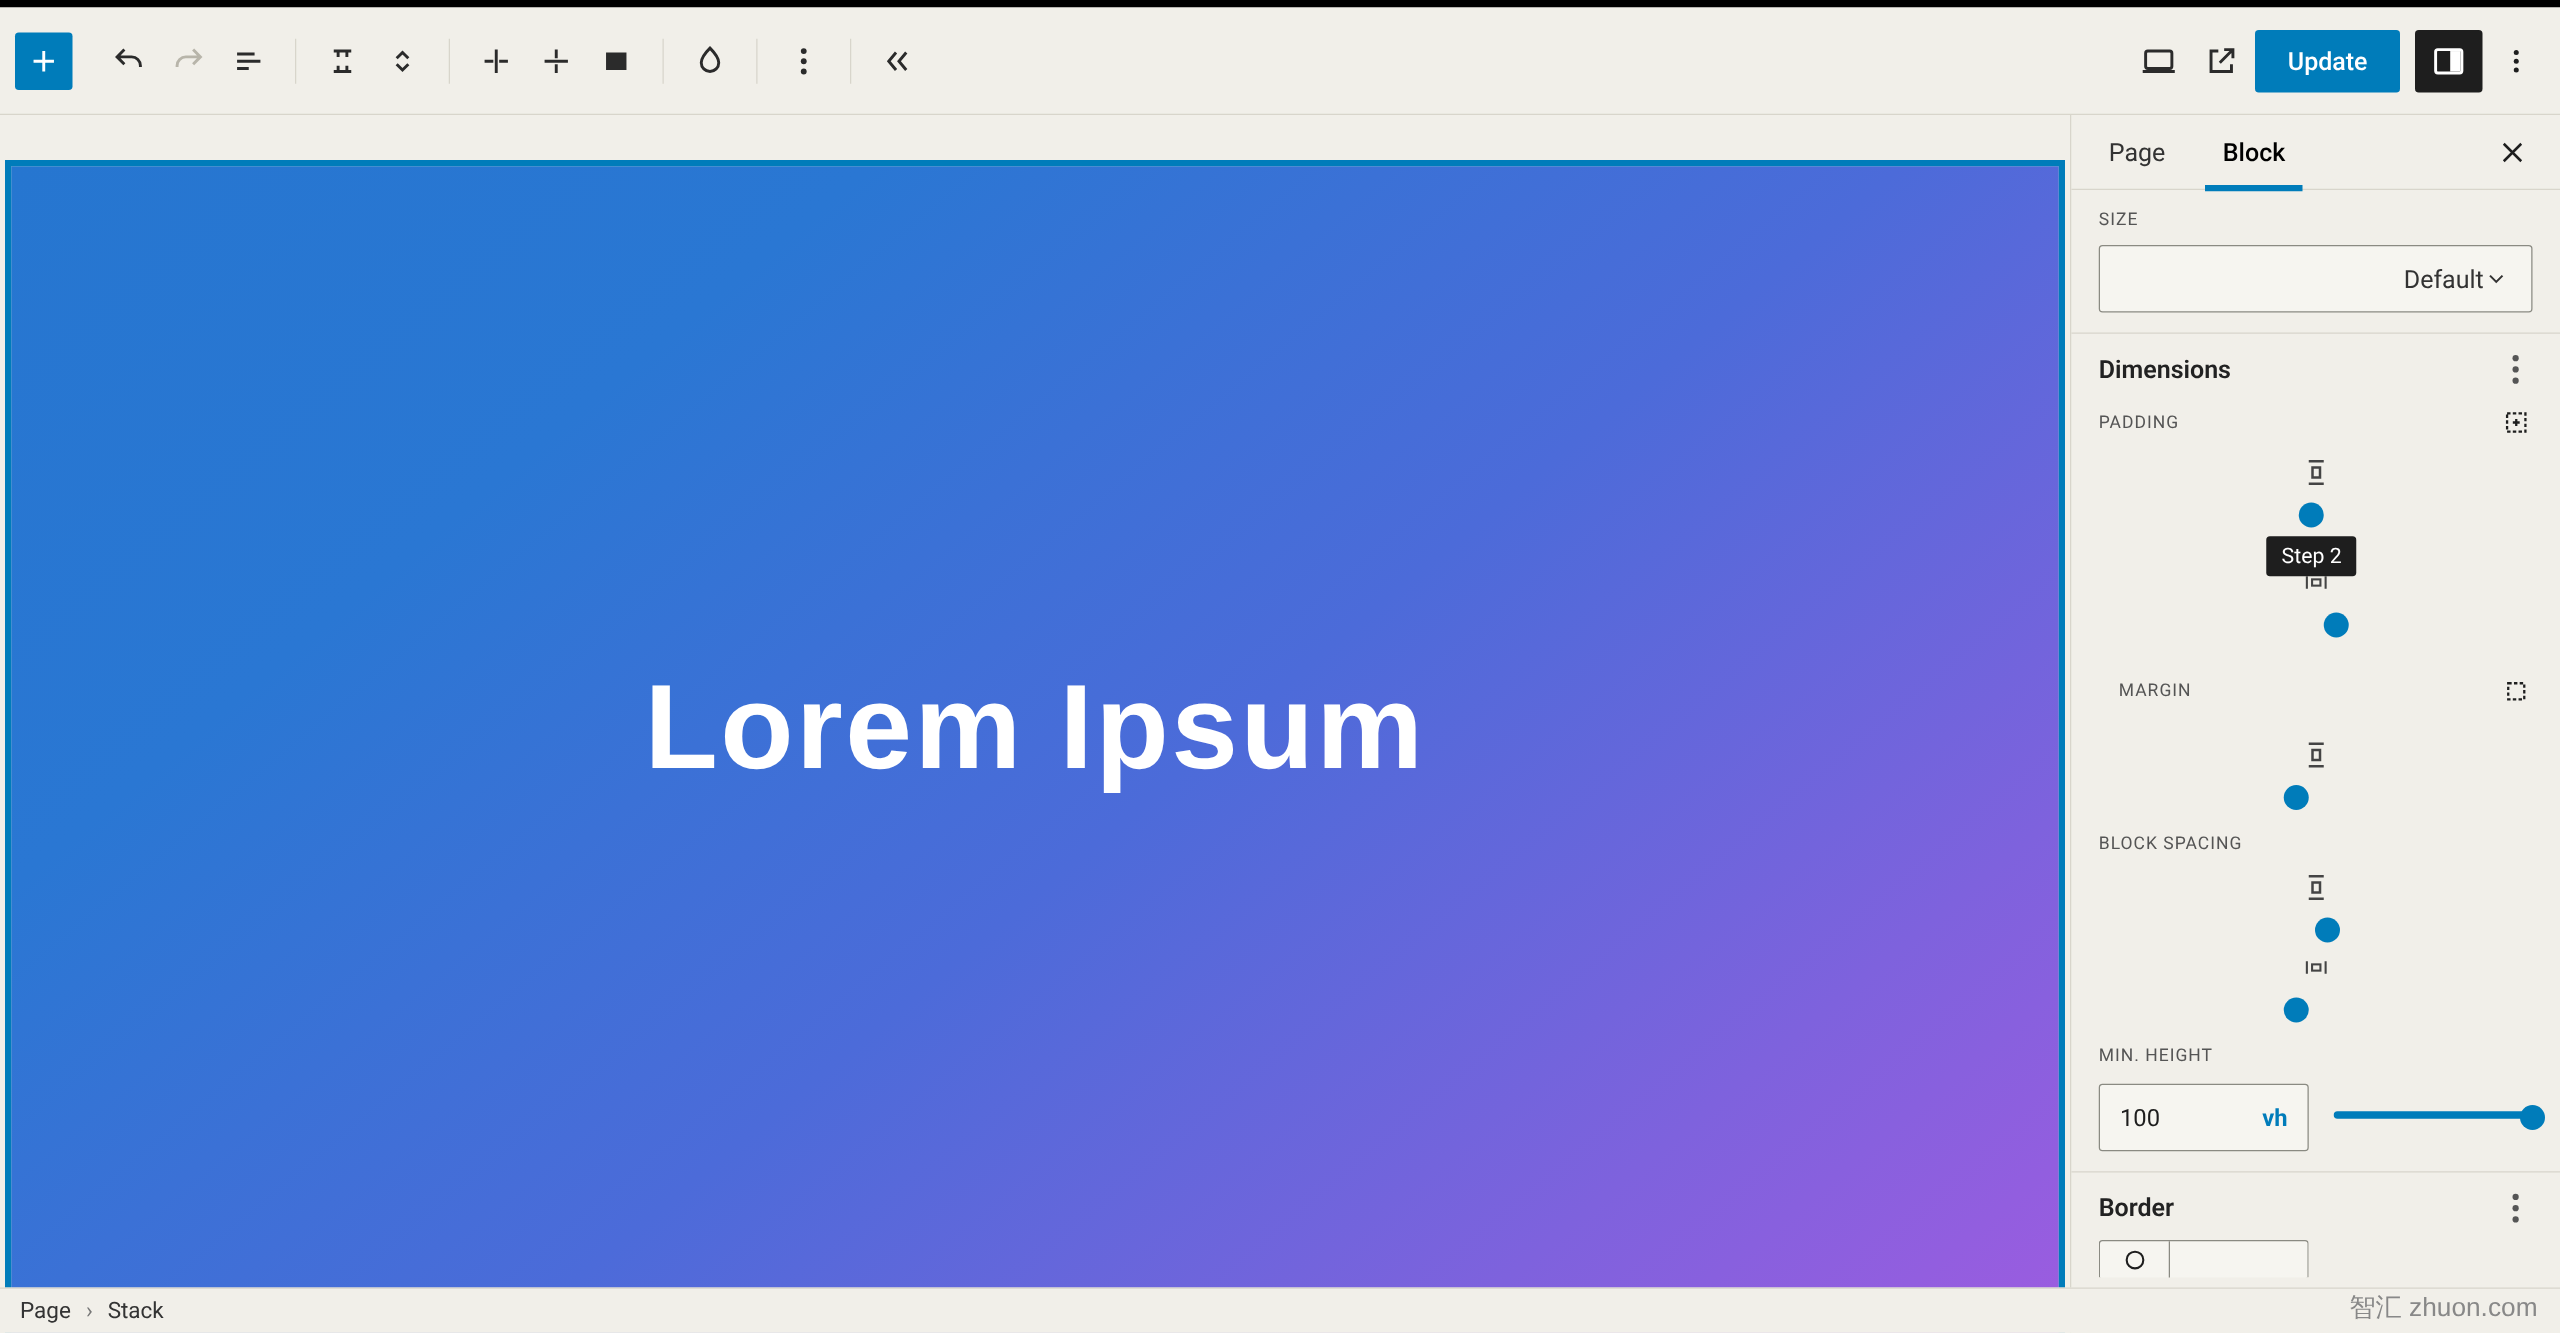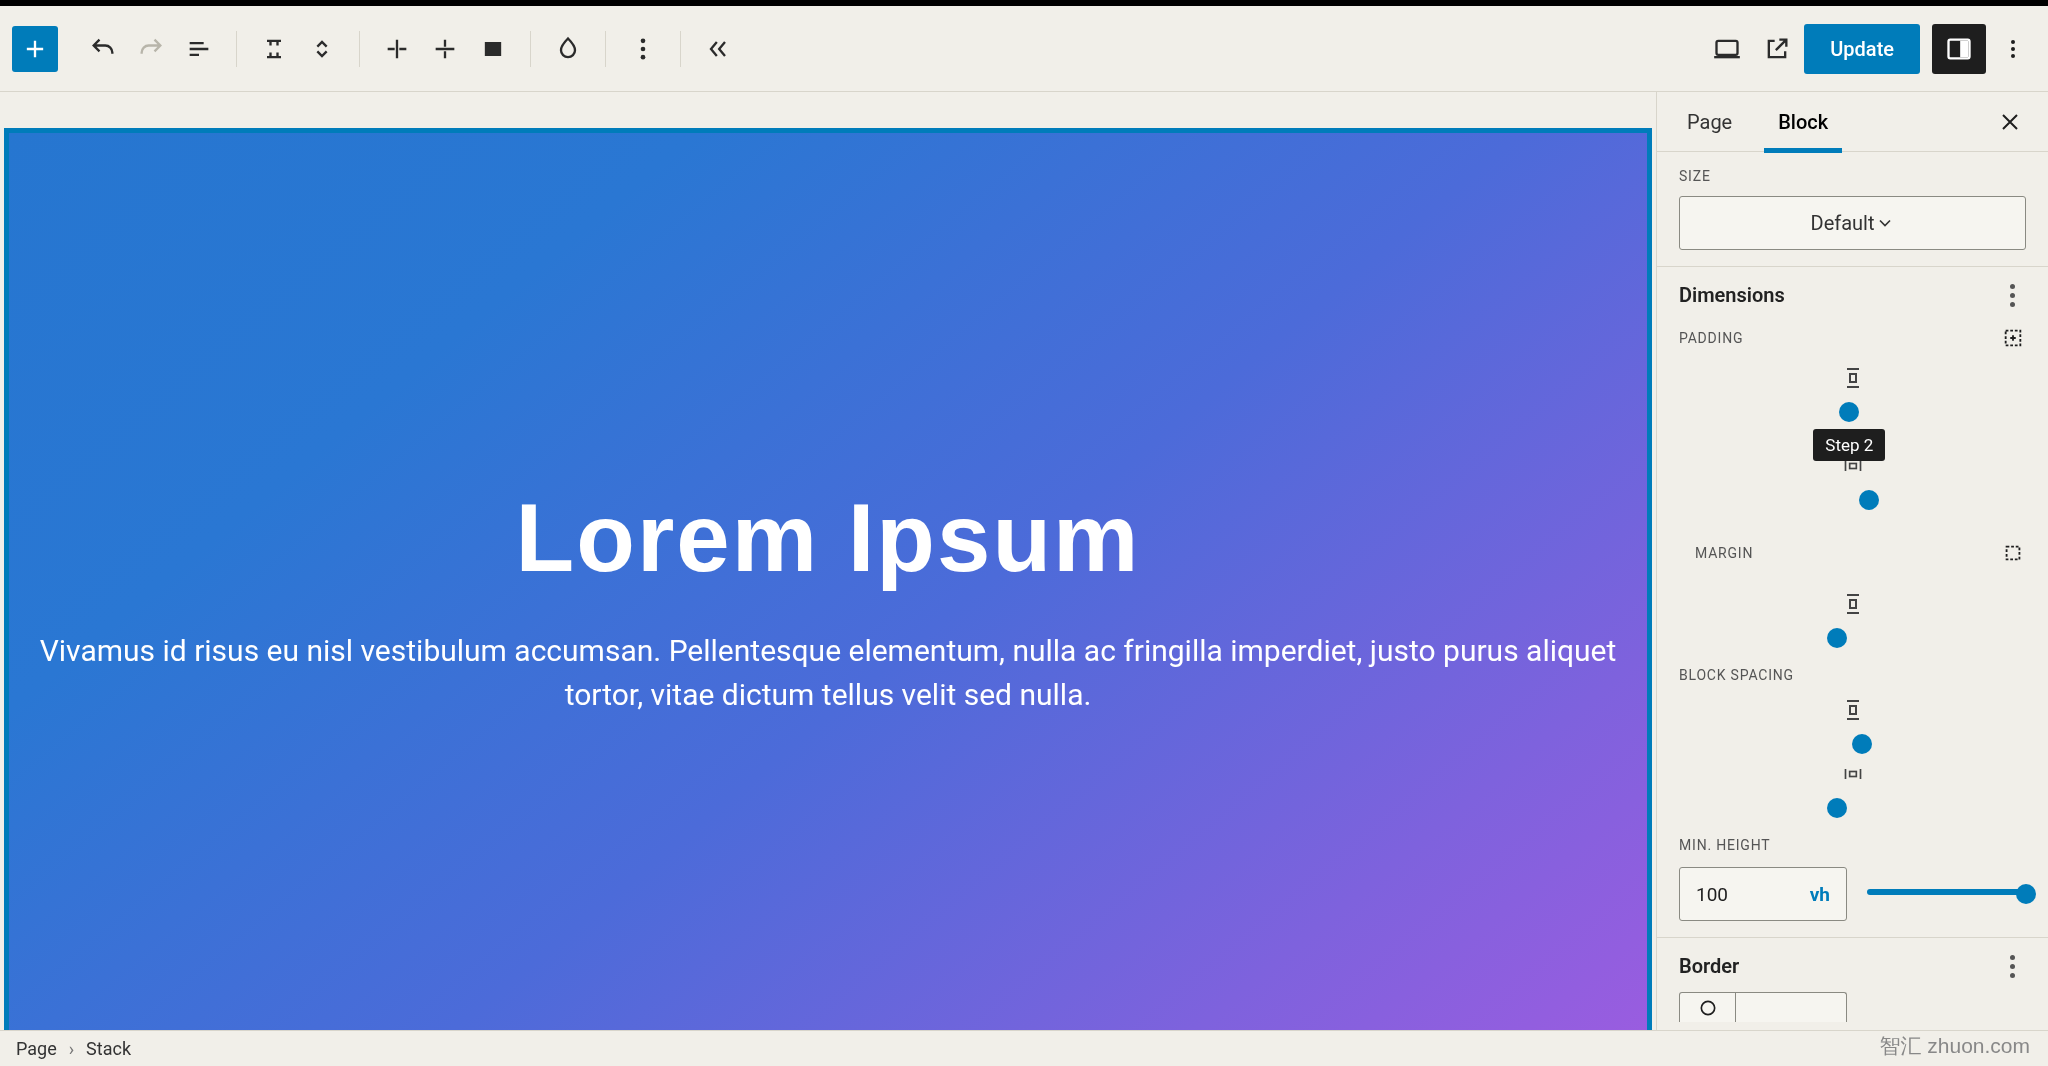--- a/index.html
+++ b/index.html
@@ -80,21 +80,21 @@
   .side-tab{font-size:20px;padding:18px 8px;margin-right:30px;color:#333;cursor:pointer;}
   .side-tab.active{color:#000;font-weight:500;position:relative;}
   .side-tab.active::after{content:"";position:absolute;left:-6px;right:-6px;bottom:-1px;height:5px;background:var(--accent);}
   .side-close{margin-left:auto;width:32px;height:32px;display:flex;align-items:center;justify-content:center;cursor:pointer;}
 
   .side-section{padding:16px 22px;border-bottom:1px solid var(--line);}
   .side-section.no-bottom{border-bottom:none;}
   .side-label{font-size:14px;letter-spacing:0.8px;color:#555;text-transform:uppercase;margin-bottom:12px;}
   .side-select{
     width:100%;height:54px;border:1px solid #8a8a82;background:#f6f5f0;border-radius:3px;
-    display:flex;align-items:center;justify-content:center;padding:0 18px;font-size:20px;color:#333;
+    display:flex;align-items:center;justify-content:flex-end;padding:0 18px;font-size:20px;color:#333;
   }
 
   .dim-head{display:flex;justify-content:space-between;align-items:center;font-size:20px;font-weight:600;color:#222;margin-bottom:18px;}
   .dots{display:flex;flex-direction:column;gap:4px;align-items:center;justify-content:center;width:28px;}
   .dots span{width:5px;height:5px;background:#555;border-radius:50%;}
 
   .ctrl-row{display:flex;align-items:center;gap:18px;margin-bottom:14px;position:relative;flex-direction:column;}
   .axis-icon{width:20px;height:26px;display:flex;align-items:center;justify-content:center;color:#444;flex-shrink:0;}
   .slider{flex:1;height:20px;position:relative;}
   .slider-track{display:flex;gap:8px;height:6px;align-items:center;}
@@ -254,21 +254,20 @@
       </svg>
   </div>
 </div>
 
 <div class="body-row">
 
   <div class="canvas-wrap">
     <div class="canvas-outer">
       <div class="canvas-inner">
         <div class="hero-title">Lorem Ipsum</div>
-        <div class="hero-body">Vivamus id risus eu nisl vestibulum accumsan. Pellentesque elementum, nulla ac fringilla imperdiet, justo purus aliquet tortor, vitae dictum tellus velit sed nulla.</div>
       </div>
     </div>
   </div>
 
   <div class="sidebar">
 
     <div class="side-tabs">
       <div class="side-tab">Page</div>
       <div class="side-tab active">Block</div>
       <div class="side-close">

